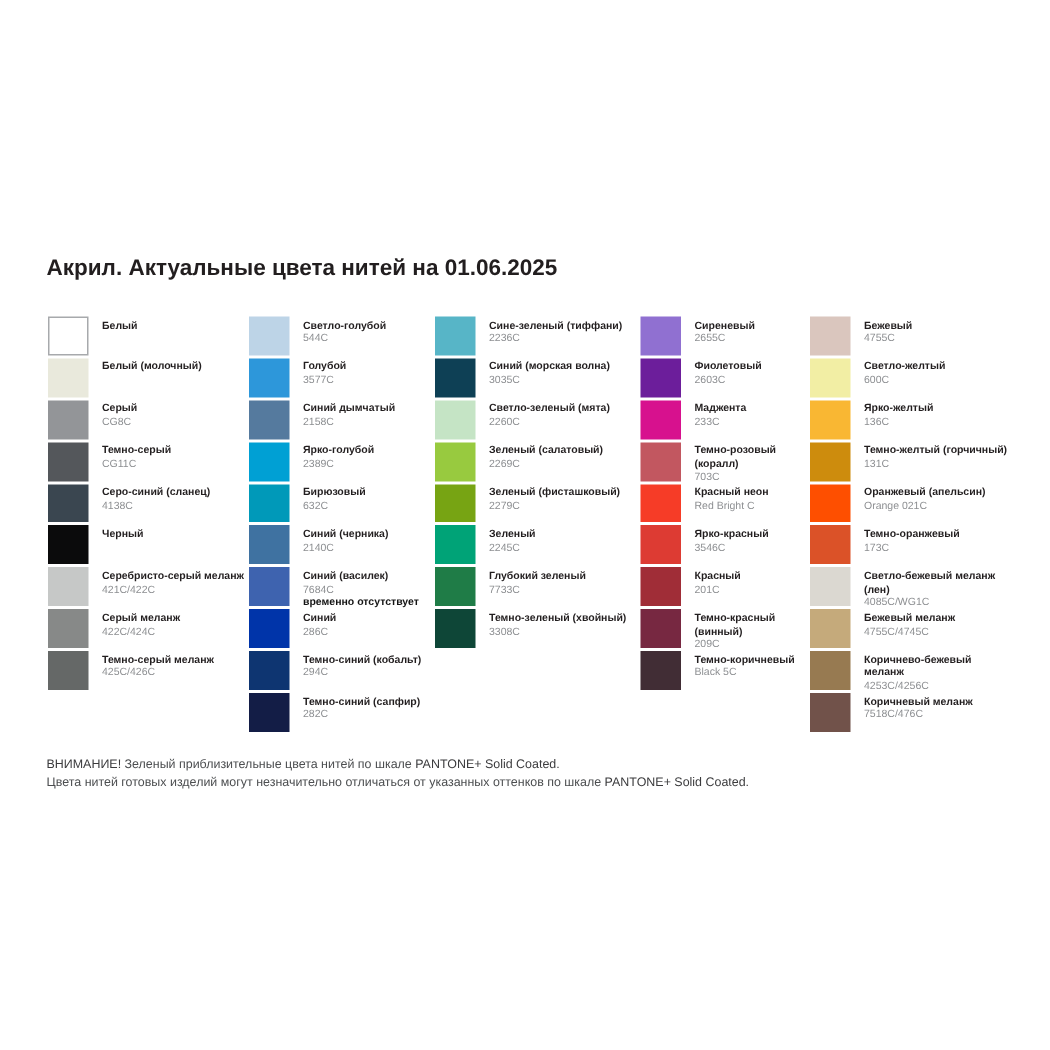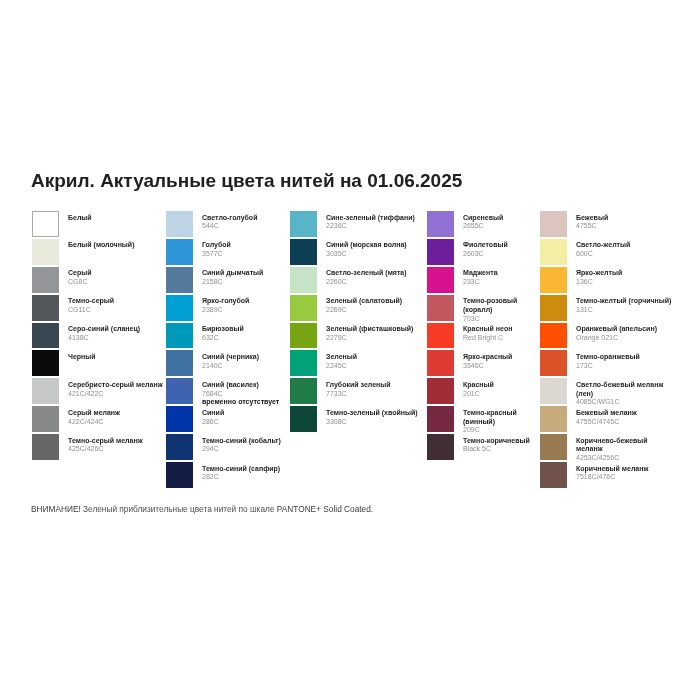--- a/index.html
+++ b/index.html
@@ -2,21 +2,21 @@
 <html><head>
 <meta charset="utf-8">
 <style>
   html,body{margin:0;padding:0;}
   body{
     width:700px;height:700px;background:#ffffff;position:relative;
     font-family:"Liberation Sans", sans-serif;overflow:hidden;
   }
   .title{
     position:absolute;left:31px;top:170px;
-    font-size:19px;font-weight:bold;color:#221e1f;
+    font-size:15px;font-weight:bold;color:#221e1f;
   }
   .grid{position:absolute;left:32px;top:211px;display:flex;}
   .col{display:flex;flex-direction:column;}
   .col:nth-child(1){width:134px;}
   .col:nth-child(2){width:124px;}
   .col:nth-child(3){width:137px;}
   .col:nth-child(4){width:113px;}
   .col:nth-child(5){width:132px;}
   .row{display:flex;height:25.9px;margin-bottom:2px;}
   .swatch{width:27px;height:25.9px;flex:none;}
@@ -364,13 +364,14 @@
         <div class="txt">
           <div class="nm">Коричневый меланж</div>
           <div class="cd">7518C/476C</div>
         </div>
       </div>
     </div>
   </div>
 
 <div class="footer">
   <div><b>ВНИМАНИЕ!</b><span> Зеленый приблизительные цвета нитей по шкале </span><b>PANTONE+ Solid Coated.</b></div>
+  <div><span>Цвета нитей готовых изделий могут незначительно отличаться от указанных оттенков по шкале </span><b>PANTONE+ Solid Coated.</b></div>
 </div>
 
 </body></html>

